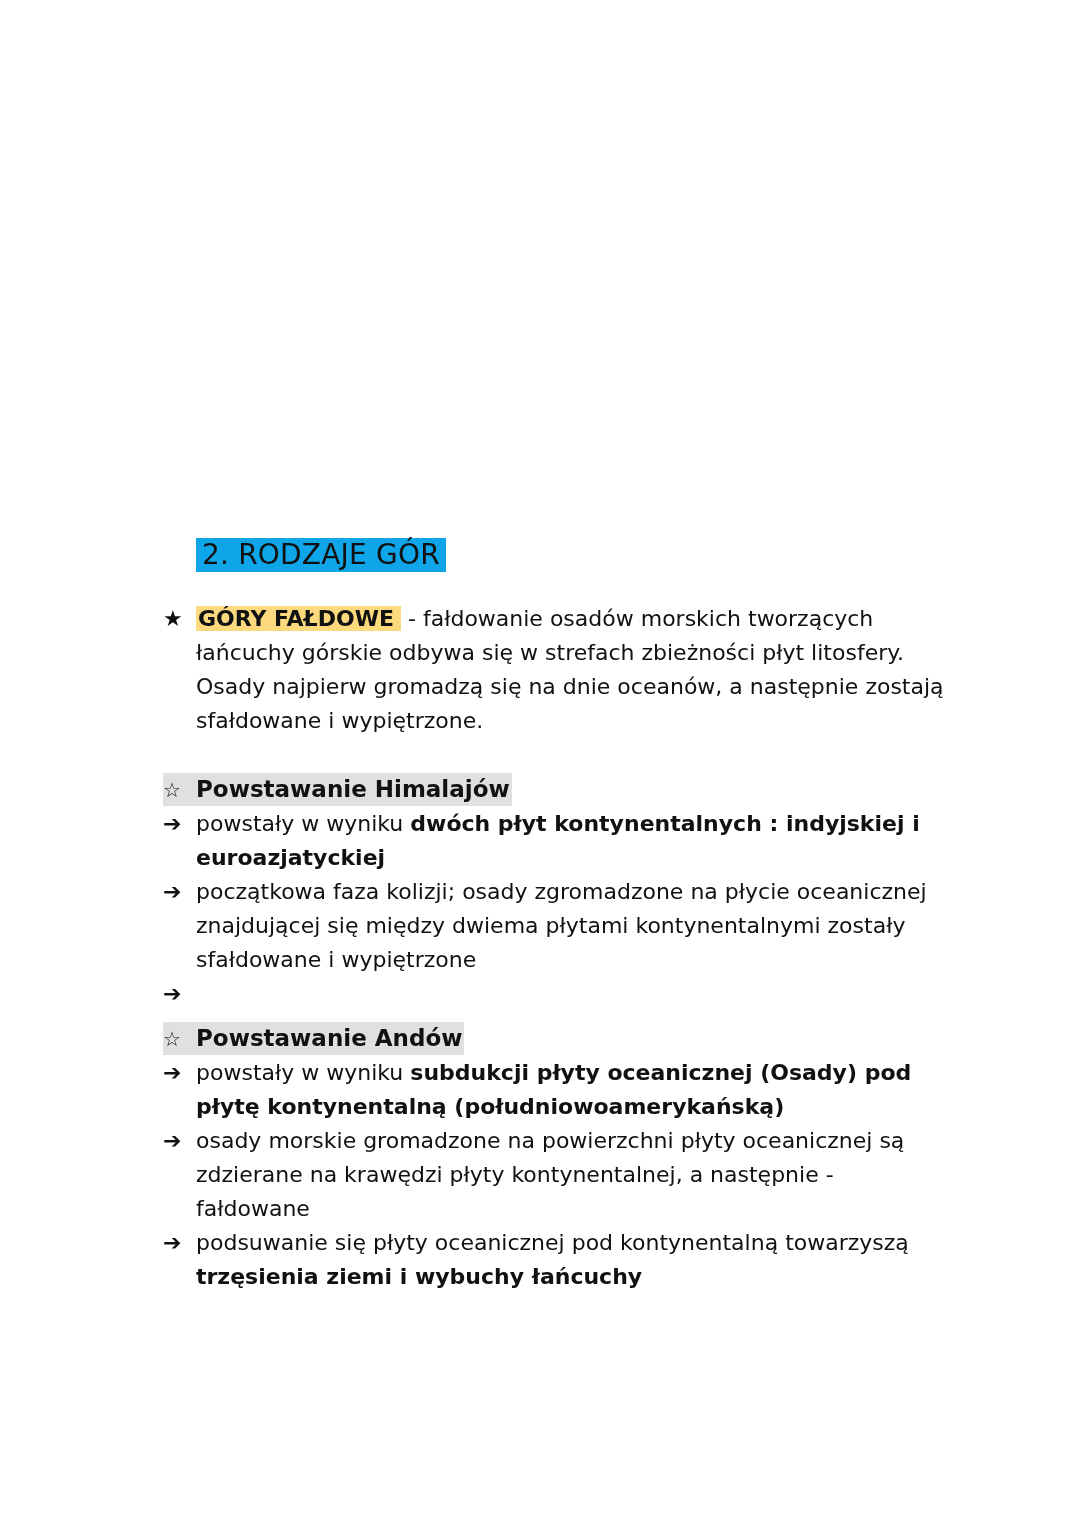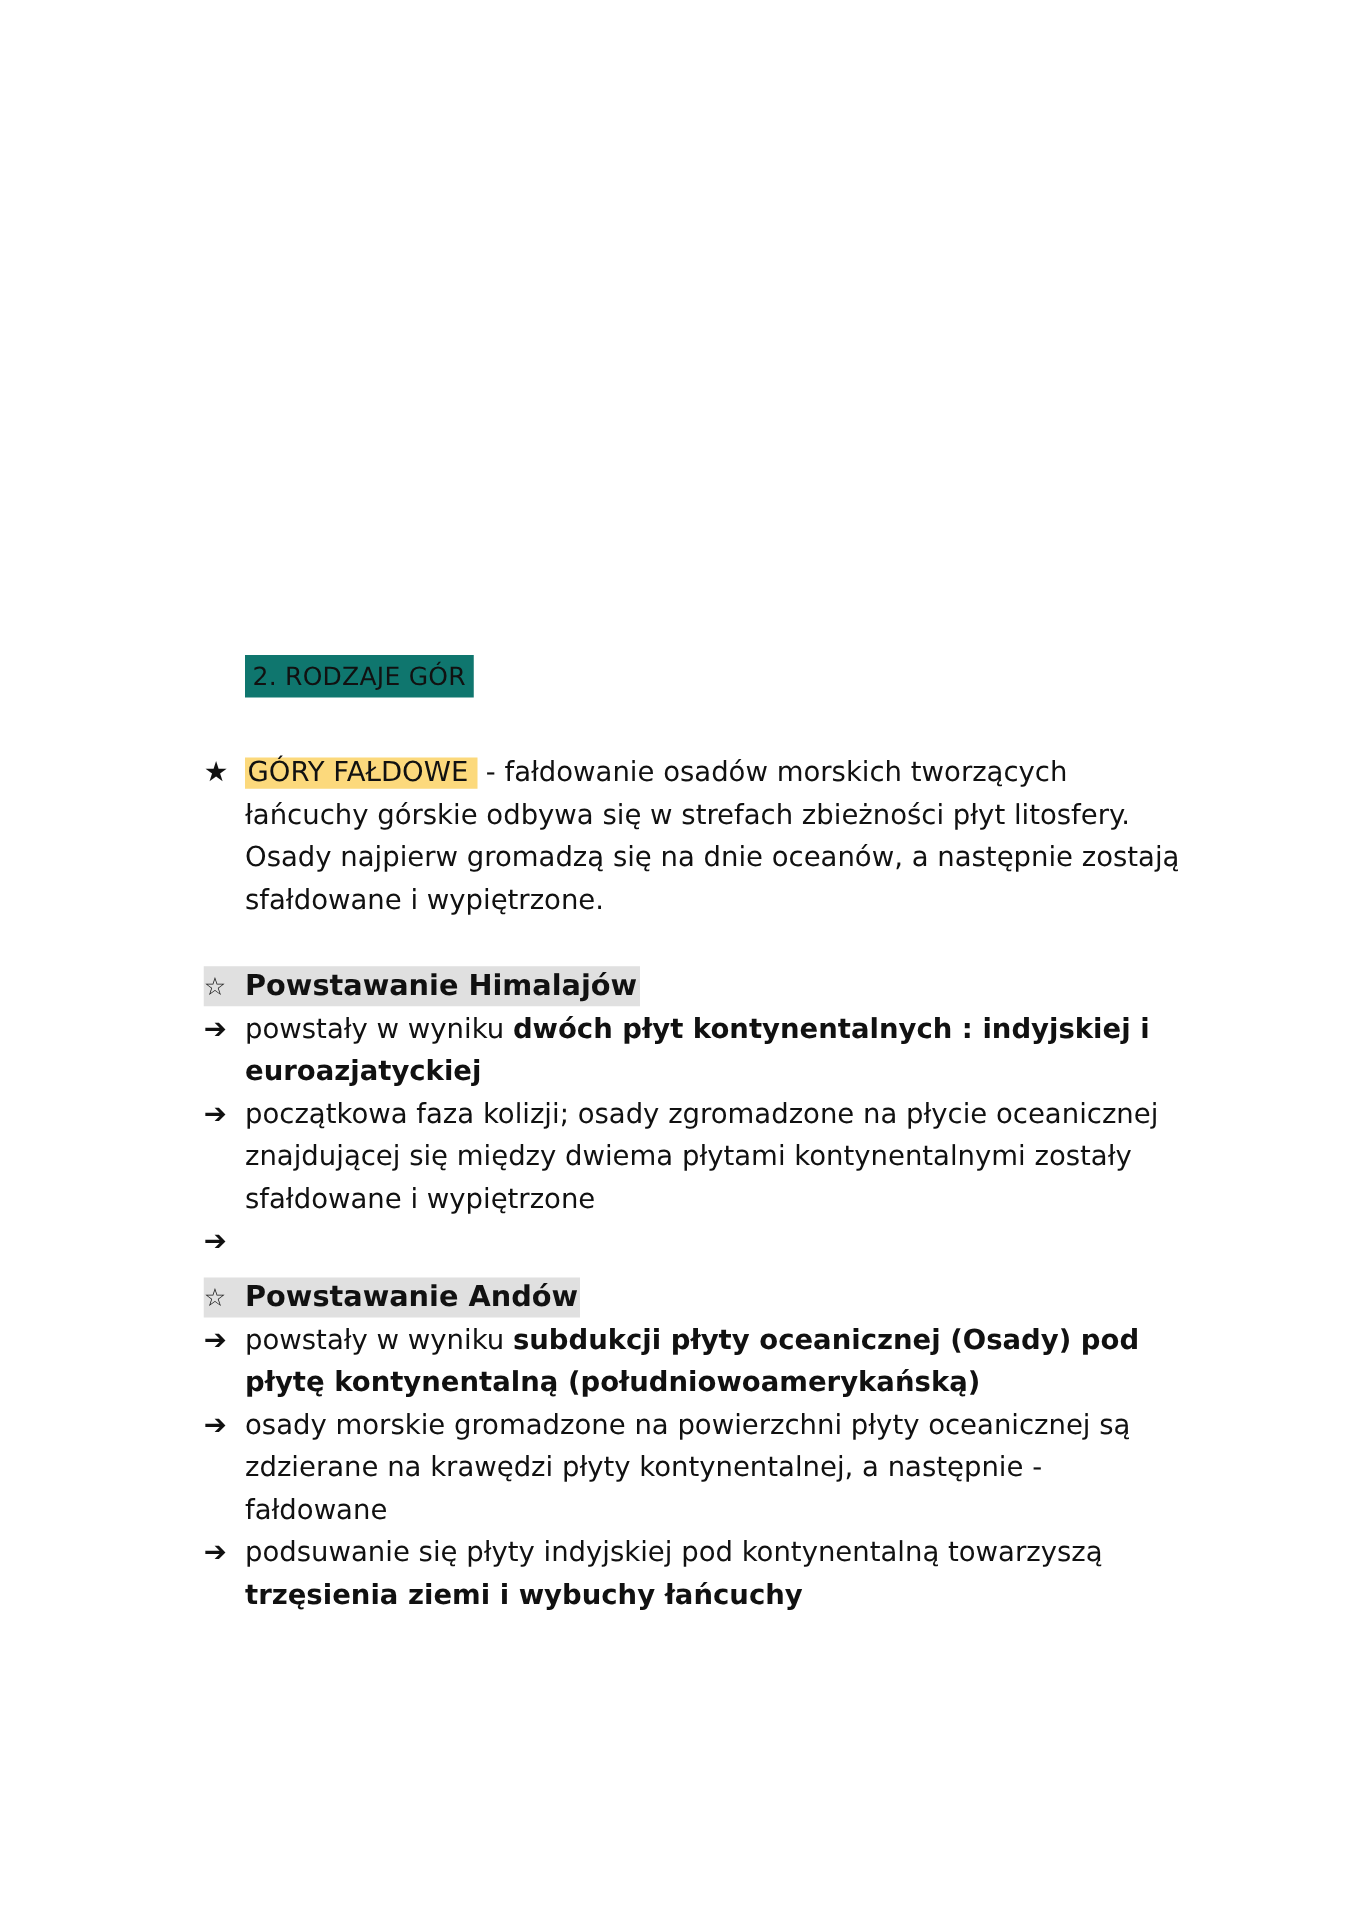--- a/index.html
+++ b/index.html
@@ -2,28 +2,28 @@
 <html><head>
 <meta charset="utf-8">
 <style>
   html, body { margin: 0; padding: 0; background: #ffffff; }
   body {
     width: 1080px; height: 1525px; position: relative; overflow: hidden;
     font-family: "DejaVu Sans", sans-serif; color: #111111;
   }
   .page { position: absolute; left: 0; top: 0; width: 1080px; height: 1525px; }
   .heading {
-    position: absolute; left: 196px; top: 524px;
-    background: #0f766e; padding: 3px 6px 3px 6px;
-    font-size: 20px; line-height: 28px; letter-spacing: 0.2px;
+    position: absolute; left: 196px; top: 538px;
+    background: #0ea5e9; padding: 3px 6px 3px 6px;
+    font-size: 28px; line-height: 28px; letter-spacing: 0.2px;
   }
   .block { position: absolute; left: 163px; width: 790px; font-size: 22px; line-height: 34px; }
   .row { position: relative; padding-left: 33px; }
   .bullet { position: absolute; left: 0; top: 0; width: 28px; font-size: 22px; }
-  .hl-yellow { background: #fcd97c; font-weight: normal; padding: 0 7px 0 2px; margin-top: 23px; }
+  .hl-yellow { background: #fcd97c; font-weight: bold; padding: 0 7px 0 2px; margin-top: 23px; }
   .sub-head {
     display: inline-block; background: #e0e0e0; font-size: 23px; line-height: 32px;
     padding: 0 2px 0 0;
     font-weight: bold;
   }
   .sub-head .bullet-inline { display: inline-block; width: 33px; font-size: 20px; }
   b { font-weight: bold; }
 </style>
 </head>
 <body>
@@ -63,17 +63,17 @@
     <div class="row">
       <span class="bullet">➔</span>
       <span>powstały w wyniku </span><b>subdukcji płyty oceanicznej (Osady) pod płytę kontynentalną (południowoamerykańską)</b>
     </div>
     <div class="row">
       <span class="bullet">➔</span>
       <span>osady morskie gromadzone na powierzchni płyty oceanicznej są zdzierane na krawędzi płyty kontynentalnej, a następnie - fałdowane</span>
     </div>
     <div class="row">
       <span class="bullet">➔</span>
-      <span>podsuwanie się płyty indyjskiej pod kontynentalną towarzyszą </span><b>trzęsienia ziemi i wybuchy łańcuchy</b>
+      <span>podsuwanie się płyty oceanicznej pod kontynentalną towarzyszą </span><b>trzęsienia ziemi i wybuchy łańcuchy</b>
     </div>
   </div>
 
 </div>
 
 </body></html>

